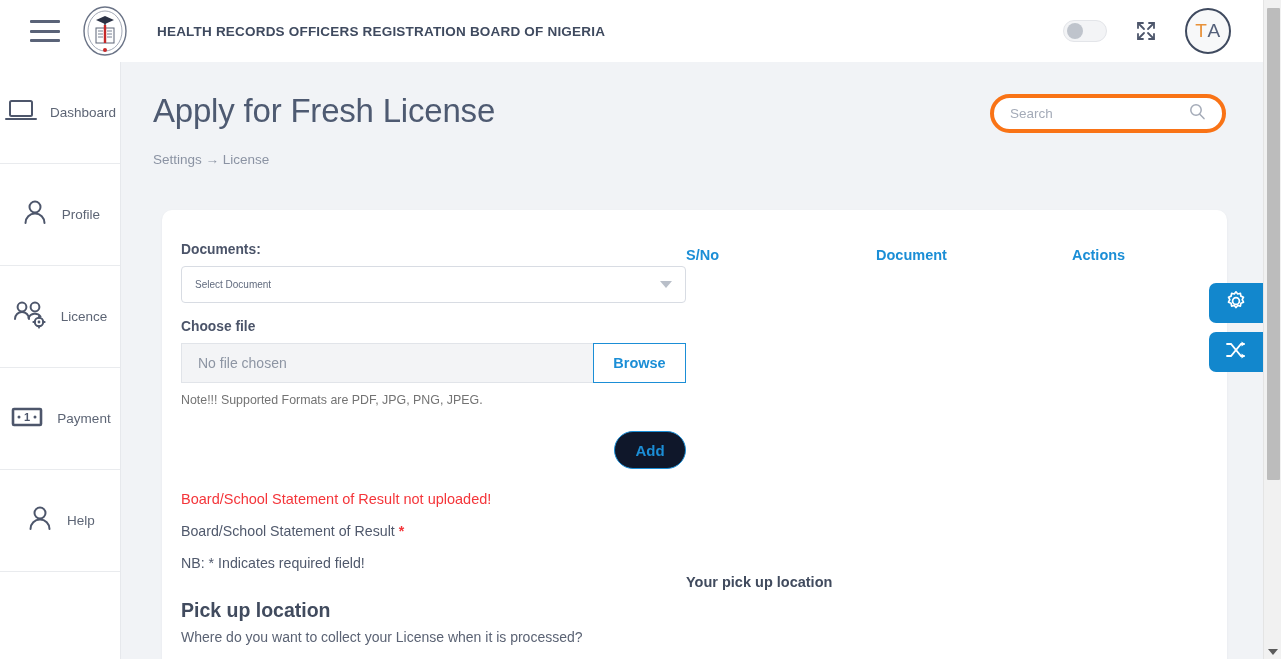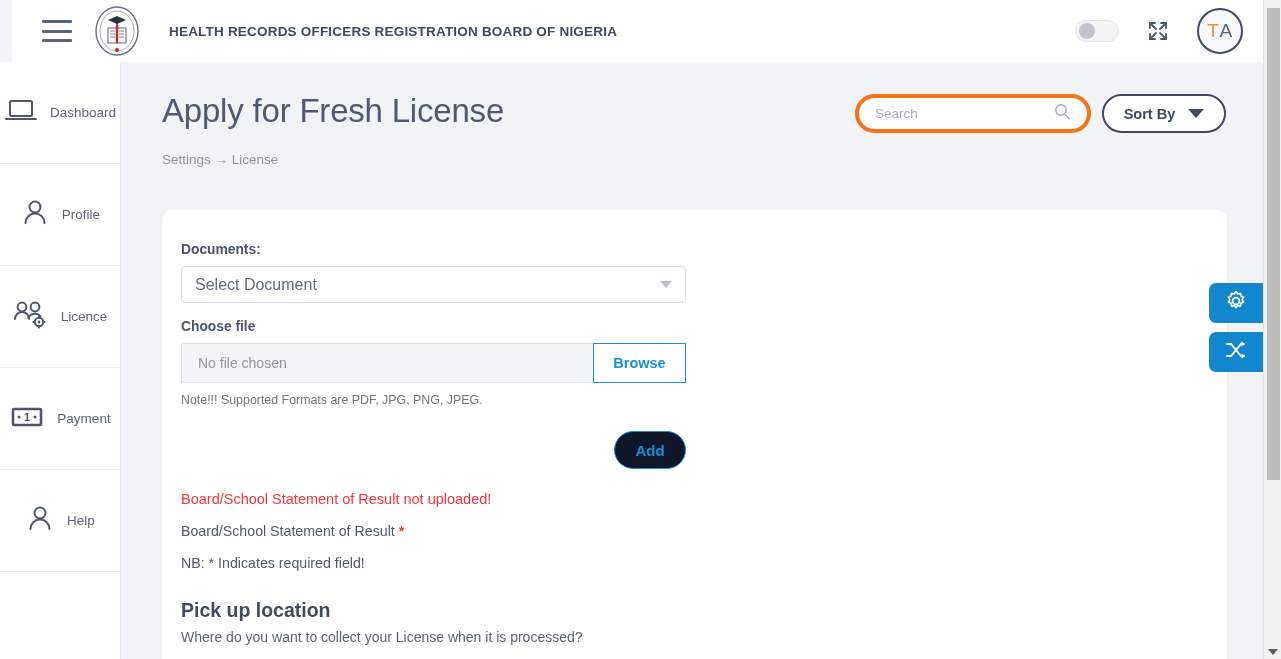--- a/index.html
+++ b/index.html
@@ -6,21 +6,21 @@
   html, body {
     width: 1281px; height: 659px;
     overflow: hidden;
     font-family: "Liberation Sans", sans-serif;
     background: #f1f3f6;
   }
   .app { position: relative; width: 1281px; height: 659px; }
 
   
   .header {
-    position: absolute; top: 0; left: 12px;
+    position: absolute; top: 0; left: 0;
     width: 1263px; height: 62px;
     background: #ffffff;
     display: flex; align-items: center;
     z-index: 20;
   }
   .hamburger {
     width: 30px; height: 22px;
     margin-left: 30px;
     display: flex; flex-direction: column; justify-content: space-between;
     cursor: pointer;
@@ -88,21 +88,21 @@
   }
   .side-item .lbl { font-size: 13.5px; color: #5d6575; }
 
   
   .main {
     position: absolute; top: 62px; left: 121px;
     width: 1142px; height: 597px;
     background: #f1f3f6;
     overflow: hidden;
   }
-  .page-head { padding: 30px 0 0 41px; position: relative; }
+  .page-head { padding: 30px 0 0 32px; position: relative; }
   .page-title {
     font-size: 33px; font-weight: normal;
     color: #4e5a71; letter-spacing: -.2px;
   }
   .breadcrumb { margin-top: 22px; font-size: 13.5px; color: #8b93a3; }
 
   .head-controls {
     position: absolute; top: 32px; right: 37px;
     display: flex; align-items: center; gap: 11px;
   }
@@ -153,21 +153,21 @@
   .field-label {
     font-size: 13.8px; font-weight: bold; color: #4b5469;
     margin-bottom: 9px;
   }
   .select-box {
     width: 505px; height: 37px;
     border: 1px solid #d8dce3;
     border-radius: 4px;
     display: flex; align-items: center;
     padding: 0 13px;
-    font-size: 16px; color: #616b7e;
+    font-size: 10px; color: #616b7e;
     cursor: pointer;
     background: #fff;
   }
   .select-box .sel-caret {
     margin-left: auto;
     width: 0; height: 0;
     border-left: 6px solid transparent;
     border-right: 6px solid transparent;
     border-top: 7px solid #b9bfc9;
   }
@@ -404,24 +404,20 @@
       <div class="head-controls">
         <div class="search-box">
           <input placeholder="Search" style="">
           <span>
             <svg width="17" height="17" viewBox="0 0 17 17">
               <circle cx="7" cy="7" r="5.2" fill="none" stroke="#a4abb8" stroke-width="1.5"></circle>
               <path d="M10.8 11.2 L15 15.6" stroke="#a4abb8" stroke-width="1.5" stroke-linecap="round"></path>
             </svg>
           </span>
         </div>
-        <div class="sort-btn">
-          <span>Sort By</span>
-          <span class="caret-down"></span>
-        </div>
       </div>
     </div>
 
     <div class="card">
       <div class="card-inner">
 
         <div class="left-col">
           <div class="field-label">Documents:</div>
           <div class="select-box">
             <span>Select Document</span>
@@ -450,20 +446,28 @@
             <span>NB:</span>
             <span class="star">*</span>
             <span>Indicates required field!</span>
           </div>
 
           <div class="pickup-head">Pick up location</div>
           <div class="pickup-sub">Where do you want to collect your License when it is processed?</div>
 
         </div>
 
+        <div class="right-col">
+          <div class="tbl-head">
+            <div class="th-sno">S/No</div>
+            <div class="th-doc">Document</div>
+            <div class="th-act">Actions</div>
+          </div>
+          <div class="your-pickup">Your pick up location</div>
+        </div>
 
       </div>
     </div>
   </div>
 
   <div class="float-tabs">
     <div class="float-tab">
       <span>
         <svg width="22" height="22" viewBox="0 0 22 22">
           <circle cx="11" cy="11" r="3.4" fill="none" stroke="#ffffff" stroke-width="1.7"></circle>

